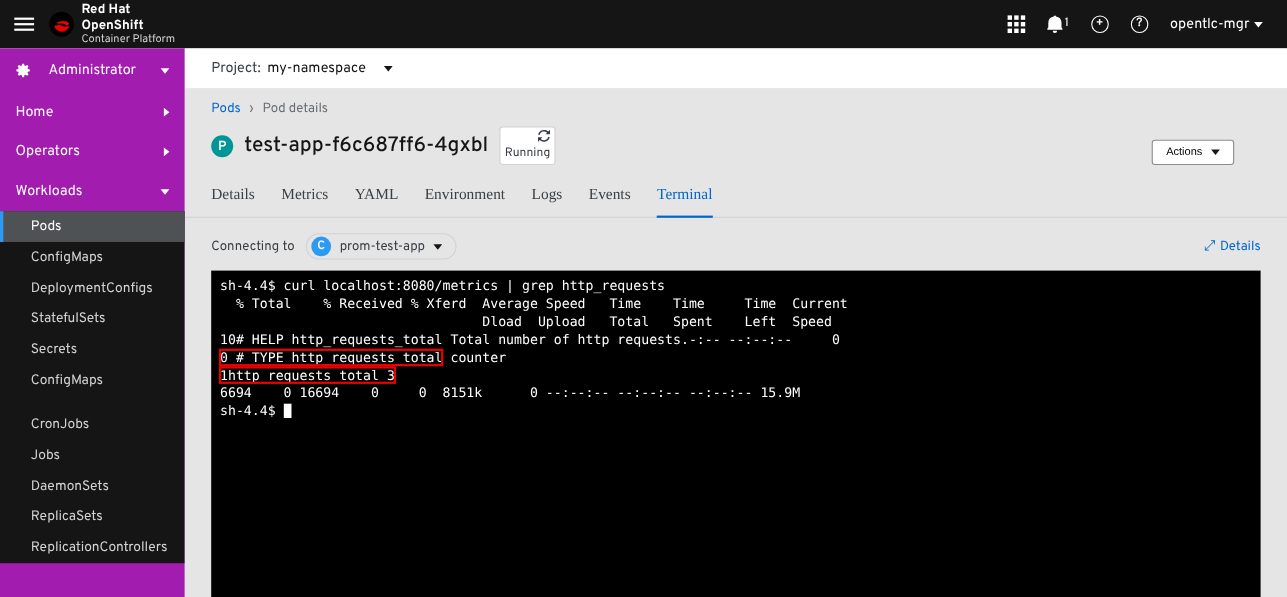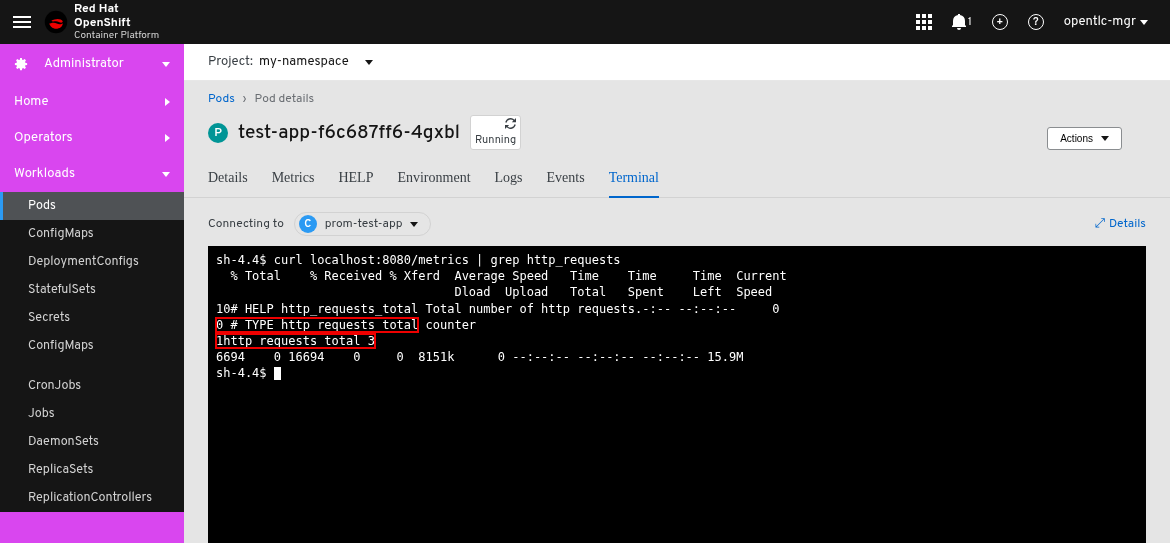--- a/index.html
+++ b/index.html
@@ -21,21 +21,21 @@
     .apps-icon span { background: #fff; }
     .bell { position: relative; }
     .badge { font-size: 11px; margin-left: 2px; }
     .plus-circle, .help-circle { border: 1.5px solid #fff; border-radius: 50%; width: 16px; height: 16px; display:flex;align-items:center;justify-content:center;font-size:11px;font-weight:600; }
     .user { display:flex; align-items:center; gap:4px; font-size: 13px; cursor: pointer; }
     .caret-down { border-left:4px solid transparent; border-right:4px solid transparent; border-top:5px solid #fff; }
     .caret-down.dark { border-top-color:#151515; }
 
     
     .layout { display: flex; height: calc(543px - 44px); }
-    .sidebar { background: #d946ef; width: 184px; color: #fff; overflow-y: auto; font-size: 13px; }
+    .sidebar { background: #a21caf; width: 168px; color: #fff; overflow-y: auto; font-size: 13px; }
     .persp { display:flex; align-items:center; justify-content:space-between; padding: 12px 14px; cursor:pointer; }
     .persp .gear { margin-right:8px; }
     .nav-section { display:flex; align-items:center; justify-content:space-between; padding: 10px 14px; cursor:pointer; }
     .chevron-right { border-top:4px solid transparent; border-bottom:4px solid transparent; border-left:5px solid #fff; }
     .chevron-down { border-left:4px solid transparent; border-right:4px solid transparent; border-top:5px solid #fff; }
     .sub { background:#151515; }
     .sub-item { padding: 6px 14px 6px 28px; cursor:pointer; color:#d2d2d2; font-size:12.5px; }
     .sub-item.active { background:#4f5255; color:#fff; position:relative; }
     .sub-item.active::before { content:""; position:absolute; left:0; top:0; bottom:0; width:3px; background:#2b9af3; }
     .sub-gap { height: 12px; }
@@ -186,21 +186,21 @@
         <span>Running</span>
       </div>
       <button class="actions-btn">
         <span>Actions</span>
         <span class="caret-down dark"></span>
       </button>
     </div>
     <div class="tabs">
       <div class="tab">Details</div>
       <div class="tab">Metrics</div>
-      <div class="tab">HELP</div>
+      <div class="tab">YAML</div>
       <div class="tab">Environment</div>
       <div class="tab">Logs</div>
       <div class="tab">Events</div>
       <div class="tab active">Terminal</div>
     </div>
     <div class="conn-row">
       <span>Connecting to</span>
       <div class="container-sel">
         <div class="c-badge">C</div>
         <span>prom-test-app</span>

